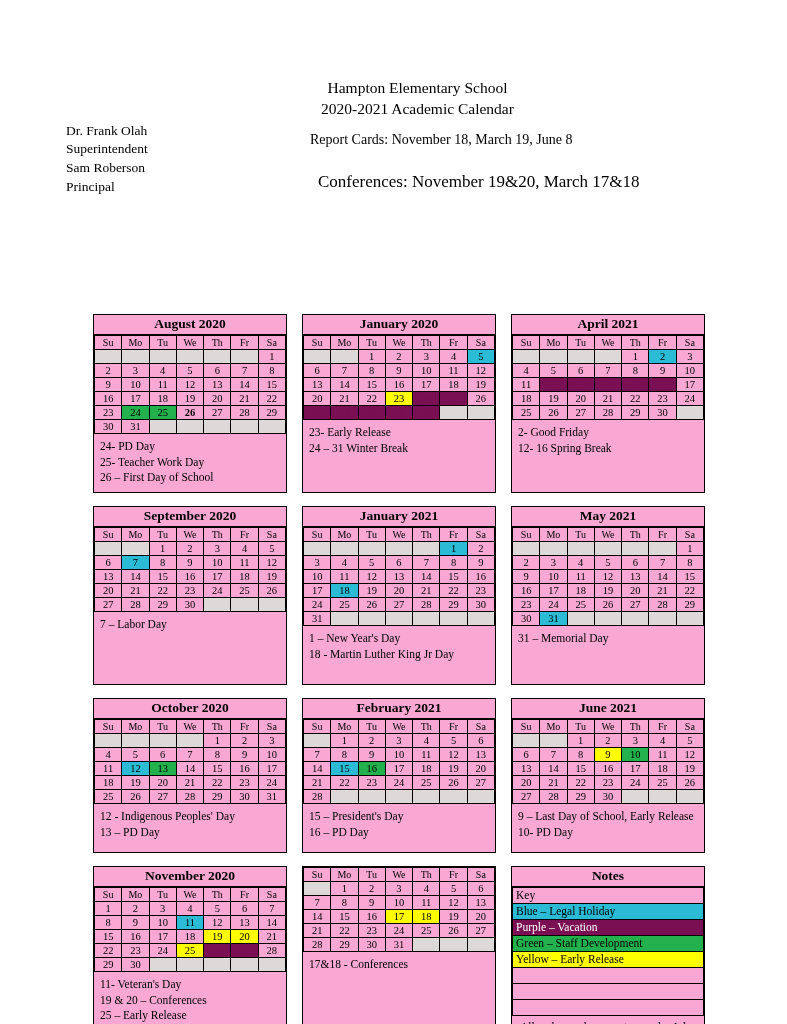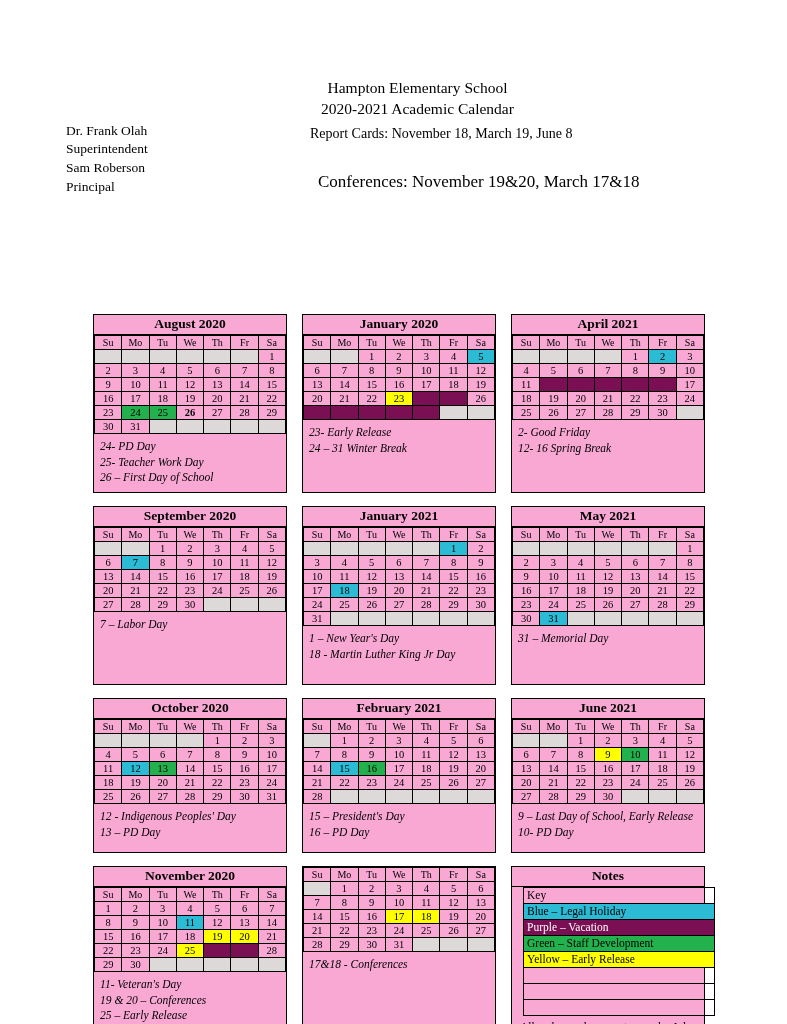--- a/index.html
+++ b/index.html
@@ -17,21 +17,21 @@
   
   .title-block { text-align:center; margin-top:78px; font-size:15.5px; line-height:1.35; }
   .title-block div { font-family:"Liberation Serif", serif;margin-left:48px; }
 
   .info-row { position:relative; margin-top:2px; height:70px; }
   .principal-block {
     position:absolute; left:66px; top:0; font-size:13.5px; line-height:1.38;
   }
   .principal-block .bold { font-weight:normal; }
   .reports-block {
-    position:absolute; left:310px; top:2px; font-size:14px; line-height:1.4;
+    position:absolute; left:310px; top:8px; font-size:14px; line-height:1.4;
   }
   .conf-block {
     position:absolute; left:318px; top:50px; font-size:17px;
   }
 
   
   .cal-grid {
     position:absolute; left:93px; top:236px;
     width: 612px;
   }
@@ -62,27 +62,26 @@
   table.cal td.blue { background:#2bbbd4; }
   table.cal td.purple { background:#7b0f53; color:#7b0f53; }
   table.cal td.green { background:#23b14d; }
   table.cal td.yellow { background:#ffff00; }
   table.cal td.bold { font-weight:bold; }
   .notes-area {
     font-size:11.5px; padding:5px 5px 4px 6px; line-height:1.35;
     flex:1;
     font-family:"Liberation Serif", serif;
   }
-  .notes-area .ln { white-space:nowrap;font-style:italic; }
+  .notes-area .ln { white-space:nowrap; }
 
   
   table.key {
     border-collapse:collapse; width:100%; font-size:11.5px;
     font-family:"Liberation Serif", serif;
-    margin-left:11px;
   }
   table.key td {
     border:1px solid #000; height:16px; padding:0 3px;
     line-height:15px;
   }
   td.k-blue { background:#2bbbd4; }
   td.k-purple { background:#7b0f53; color:#fff; }
   td.k-green { background:#23b14d; }
   td.k-yellow { background:#ffff00; }
   .key-foot { font-size:11.5px; padding:4px 6px 3px 8px; line-height:1.35; }

